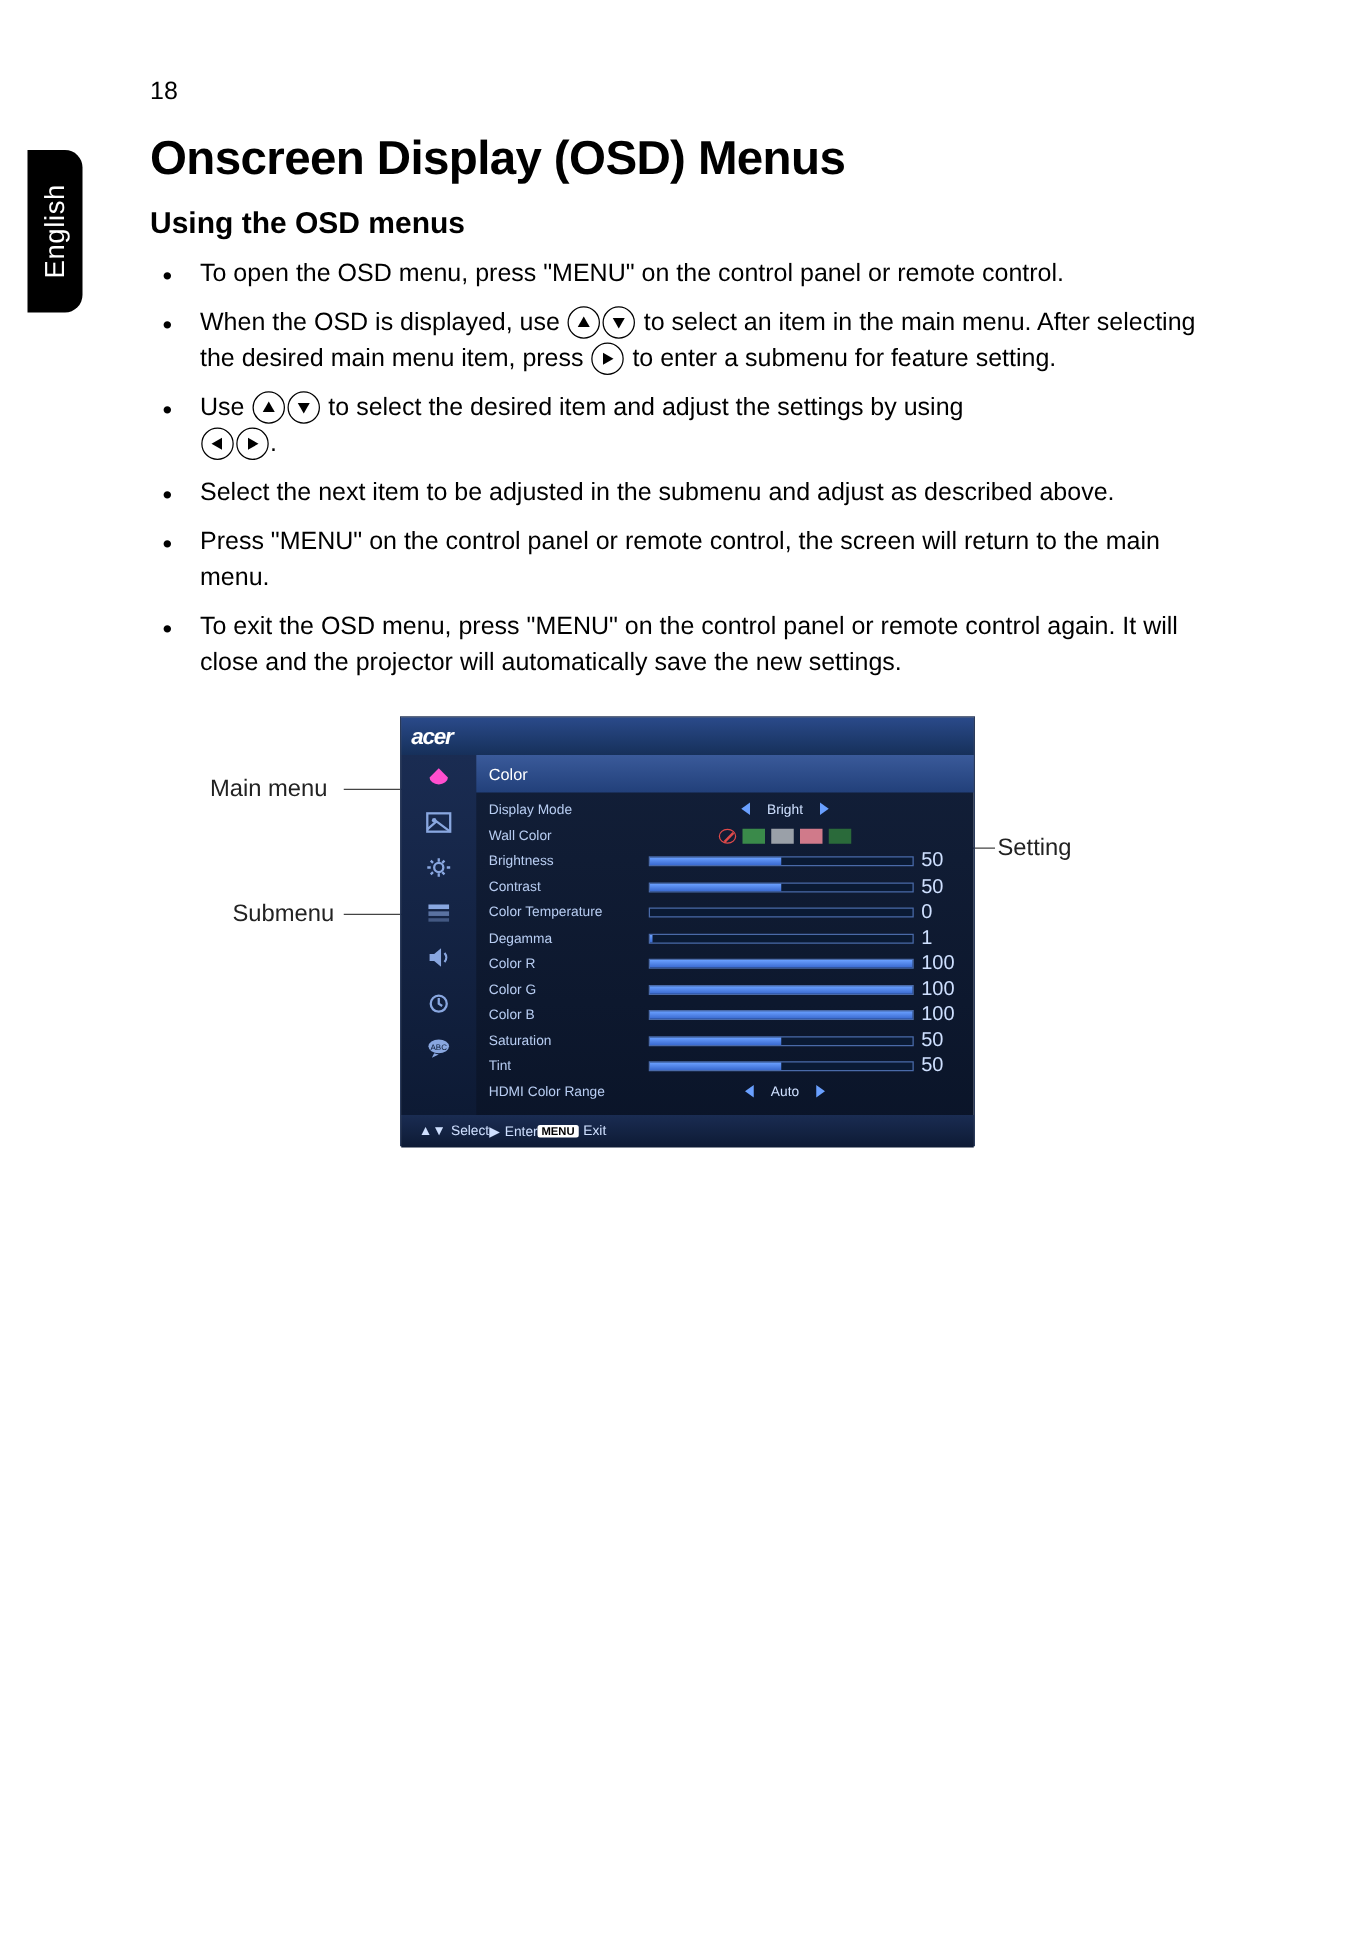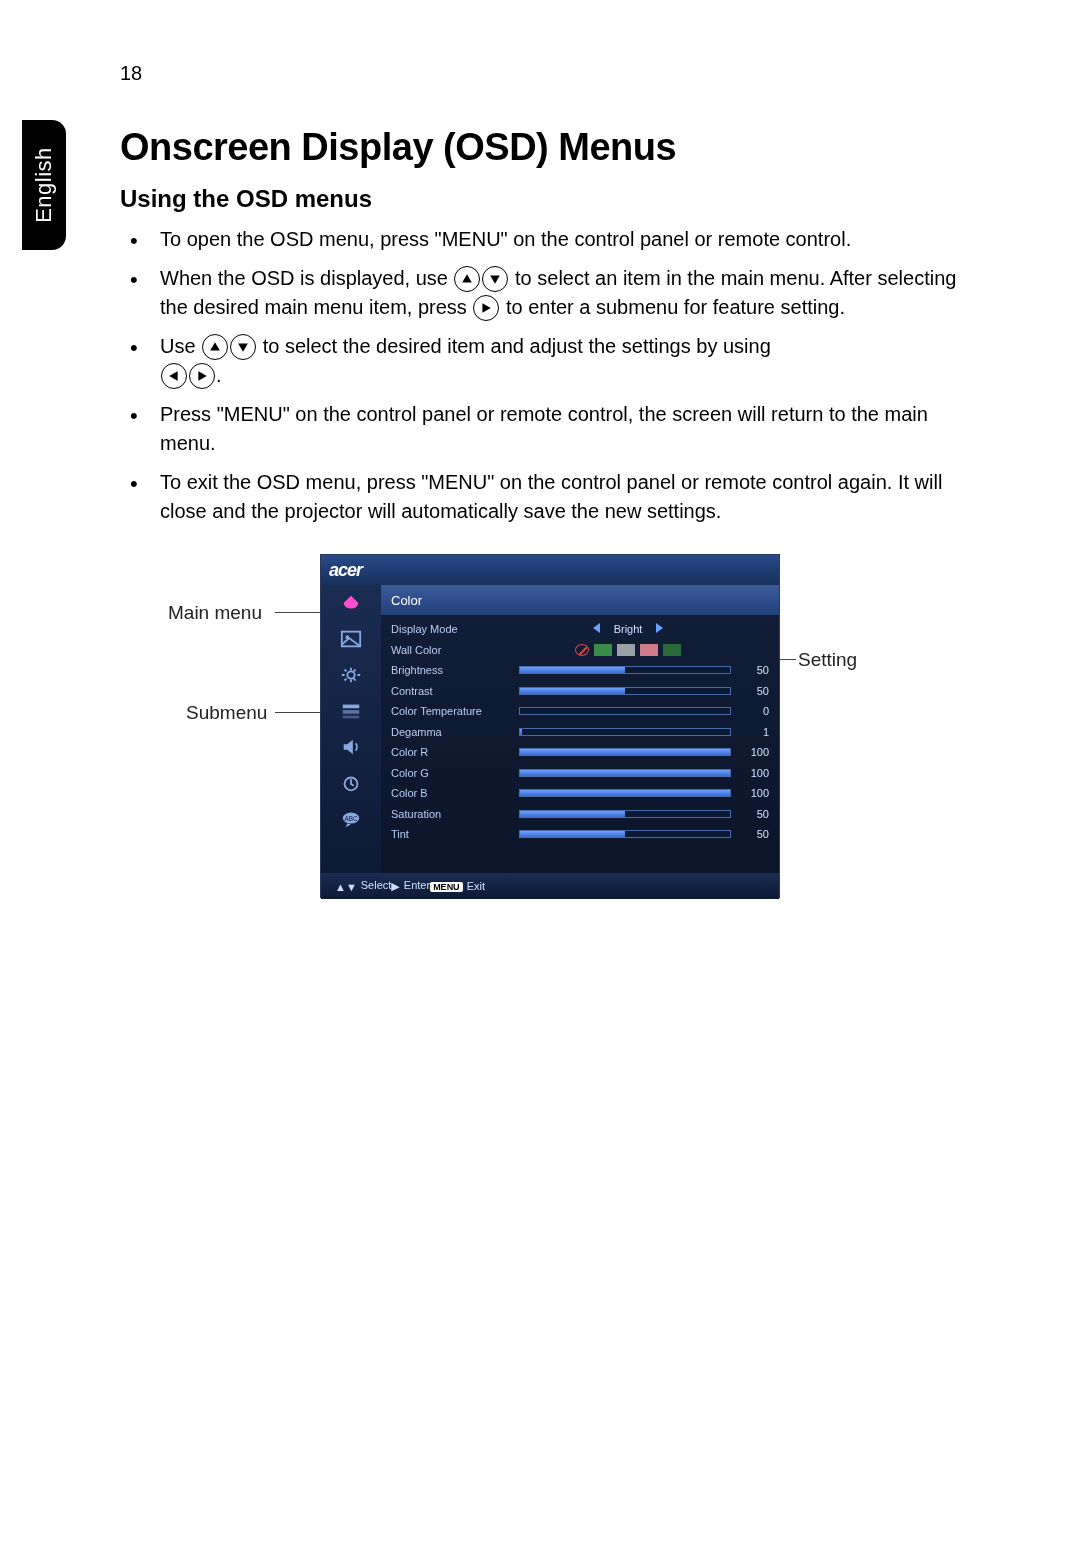--- a/index.html
+++ b/index.html
@@ -1,17 +1,17 @@
 <!DOCTYPE html>
 <html><head>
 <meta charset="utf-8">
 <style>
   * { box-sizing: border-box; margin: 0; padding: 0; }
   html, body { width: 1080px; height: 1549px; background: #fff; font-family: "Segoe UI", "Lucida Sans", Arial, sans-serif; color: #000; }
-  .page { position: relative; width: 1080px; height: 1549px; padding: 76px 110px 60px 70px; }
+  .page { position: relative; width: 1080px; height: 1549px; padding: 56px 110px 60px 70px; }
   .pagenum { position: absolute; top: 62px; left: 120px; font-size: 20px; }
   .lang-tab { position: absolute; top: 120px; left: 22px; width: 44px; height: 130px; background: #000; color: #fff; border-top-right-radius: 14px; border-bottom-right-radius: 14px; display: flex; align-items: center; justify-content: center; }
   .lang-tab span { transform: rotate(-90deg); font-size: 22px; letter-spacing: 0.5px; }
   .content { margin-left: 50px; margin-top: 50px; width: 840px; }
   h1 { font-size: 38px; font-weight: 600; margin-bottom: 16px; letter-spacing: -0.5px; }
   p.intro { font-size: 21px; line-height: 1.35; margin-bottom: 24px; }
   h2 { font-size: 24px; font-weight: 600; margin-bottom: 12px; }
   ul.bullets { list-style: none; margin-left: 0; }
   ul.bullets > li { position: relative; padding-left: 40px; font-size: 20px; line-height: 1.45; margin-bottom: 10px; }
   ul.bullets > li::before { content: "•"; position: absolute; left: 10px; top: 0; font-size: 22px; }
@@ -27,21 +27,21 @@
   .osd-side { width: 60px; background: linear-gradient(#1a2c52,#0d1a34); display:flex; flex-direction:column; align-items:center; padding-top:6px; gap:12px; }
   .side-icon { width: 28px; height: 24px; display:flex; align-items:center; justify-content:center; color:#89a7e0; }
   .side-icon.active { color:#ff4fcf; }
   .side-icon svg { width: 22px; height: 20px; }
   .osd-main { flex:1; display:flex; flex-direction:column; }
   .osd-title { height: 30px; background: linear-gradient(#3a5a9a,#22407a); color:#fff; font-size:13px; display:flex; align-items:center; padding-left:10px; }
   .osd-rows { flex:1; padding: 4px 10px 2px 10px; }
   .osd-row { display:flex; align-items:center; height: 20.5px; font-size: 11px; color:#b8cdf2; }
   .osd-row .lbl { width: 128px; }
   .osd-row .ctrl { flex:1; display:flex; align-items:center; }
-  .osd-row .val { width: 32px; text-align:right; color:#cfe0ff; font-size:11px; }
+  .osd-row .val { width: 32px; text-align:left; color:#cfe0ff; font-size:16px; }
   .slider { flex:1; height:8px; border:1px solid #4a6aa8; background:#0a1a34; position:relative; margin-right:6px; }
   .slider .fill { position:absolute; left:0; top:0; bottom:0; background: linear-gradient(#6aa0ff,#3a6ad0); }
   .lr-opt { flex:1; display:flex; align-items:flex-start; justify-content:center; gap:14px; color:#cfe0ff; }
   .tri { width:0; height:0; border-top:5px solid transparent; border-bottom:5px solid transparent; }
   .tri.l { border-right:7px solid #6aa0ff; }
   .tri.r { border-left:7px solid #6aa0ff; }
   .swatches { display:flex; gap:5px; align-items:center; flex:1; justify-content:center; }
   .swatches .no { width:14px; height:12px; border:1.5px solid #e04a4a; border-radius:50%; position:relative; }
   .swatches .no::after { content:""; position:absolute; left:2px; top:5px; width:10px; height:1.5px; background:#e04a4a; transform:rotate(-45deg);}
   .sw { width:18px; height:12px; }
@@ -103,20 +103,21 @@
         <span class="arrow-btn">
             <svg viewBox="0 0 10 10">
               <path d="M8 1 L1 5 L8 9 Z" fill="#000"></path>
             </svg>
           </span><span class="arrow-btn">
             <svg viewBox="0 0 10 10">
               <path d="M2 1 L9 5 L2 9 Z" fill="#000"></path>
             </svg>
           </span><span>.</span>
       </li>
+      <li>Select the next item to be adjusted in the submenu and adjust as described above.</li>
       <li>Press "MENU" on the control panel or remote control, the screen will return to the main menu.</li>
       <li>To exit the OSD menu, press "MENU" on the control panel or remote control again. It will close and the projector will automatically save the new settings.</li>
     </ul>
 
     <div class="osd-figure">
       <div class="callout" style="left:48px; top:48px;">Main menu</div>
       <div class="leader" style="left:155px; top:58px; width:50px;"></div>
       <div class="box-hl" style="left:205px; top:34px; width:50px; height:28px;"></div>
 
       <div class="callout" style="left:66px; top:148px;">Submenu</div>
@@ -276,20 +277,31 @@
                   <div class="val">50</div>
                 </div>
                 <div class="osd-row">
                   <div class="lbl">Tint</div>
                   <div class="ctrl">
                     <div class="slider">
                       <div class="fill" style="width: 50%;"></div>
                     </div>
                   </div>
                   <div class="val">50</div>
+                </div>
+                <div class="osd-row">
+                  <div class="lbl">HDMI Color Range</div>
+                  <div class="ctrl">
+                    <div class="lr-opt">
+                      <div class="tri l"></div>
+                      <span>Auto</span>
+                      <div class="tri r"></div>
+                    </div>
+                  </div>
+                  <div class="val"></div>
                 </div>
               </div>
           </div>
         </div>
         <div class="osd-foot">
           <span><span class="tri2">▲▼</span><span>Select</span></span>
           <span><span class="tri2">▶</span><span>Enter</span></span>
           <span><span class="menu-badge">MENU</span><span>Exit</span></span>
         </div>
       </div>

